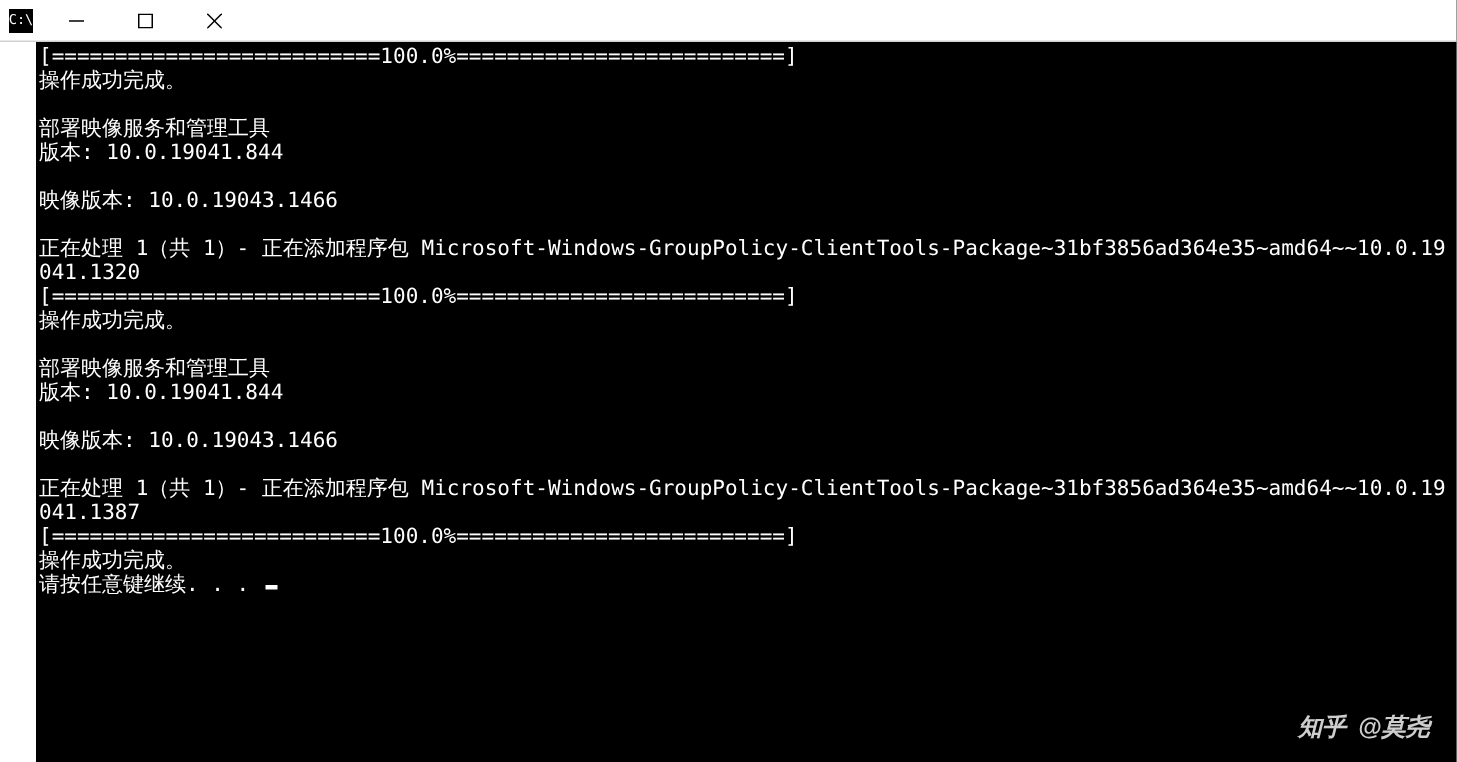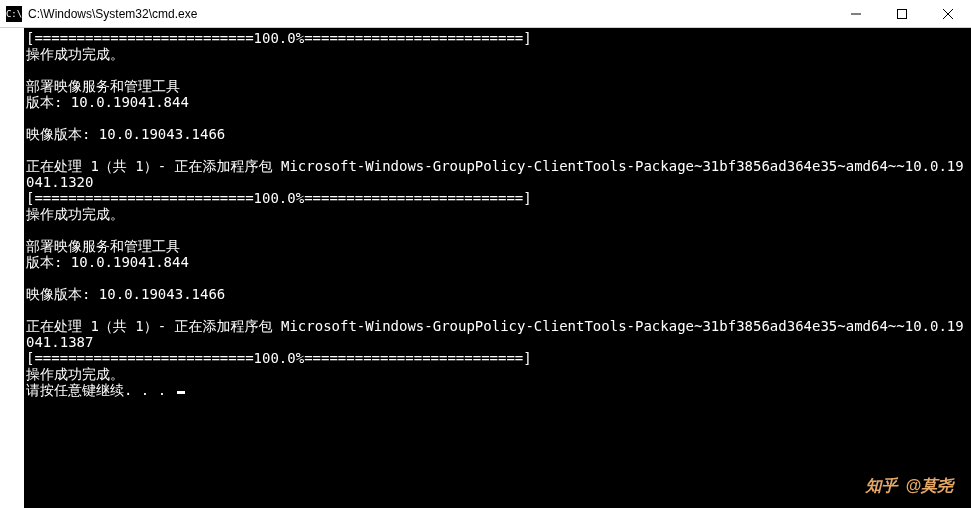--- a/index.html
+++ b/index.html
@@ -84,40 +84,39 @@
       margin-left: 2px;
       margin-bottom: 1px;
     }
     .watermark {
       position: absolute;
       bottom: 14px;
       right: 18px;
       display: flex;
       align-items: center;
       gap: 8px;
-      color: #fdba74;
+      color: #e5e5e5;
       opacity: 0.9;
       font-family: "Microsoft YaHei", sans-serif;
       font-size: 16px;
       font-weight: bold;
       font-style: italic;
     }
     .zhihu-logo {
       display: flex;
       align-items: center;
       font-style: italic;
       font-weight: bold;
     }
   </style>
 </head>
 <body>
 
 <div class="titlebar">
   <span class="titlebar-icon">C:\</span>
-  <span class="titlebar-title">C:\Windows\System32\cmd.exe</span>
   <div class="titlebar-controls">
     <button class="titlebar-btn">
       <svg width="10" height="10" viewBox="0 0 10 10">
           <line x1="0" y1="5" x2="10" y2="5"></line>
         </svg>
     </button>
     <button class="titlebar-btn">
       <svg width="10" height="10" viewBox="0 0 10 10">
           <rect x="0.5" y="0.5" width="9" height="9"></rect>
         </svg>

